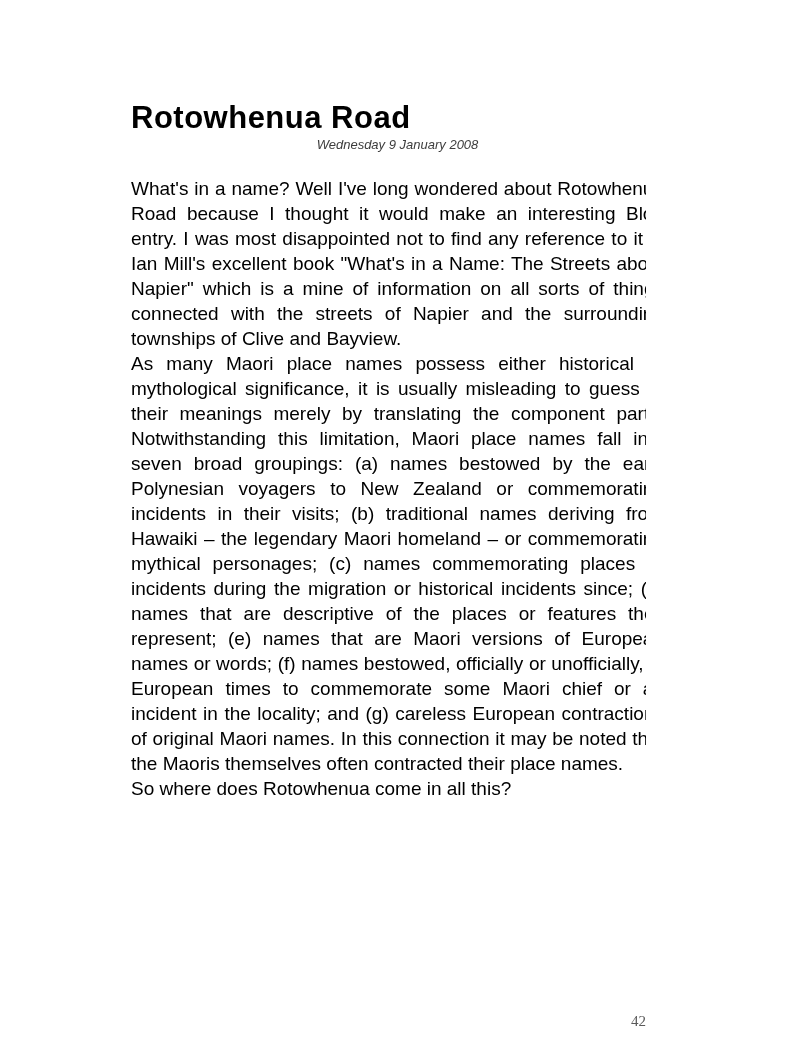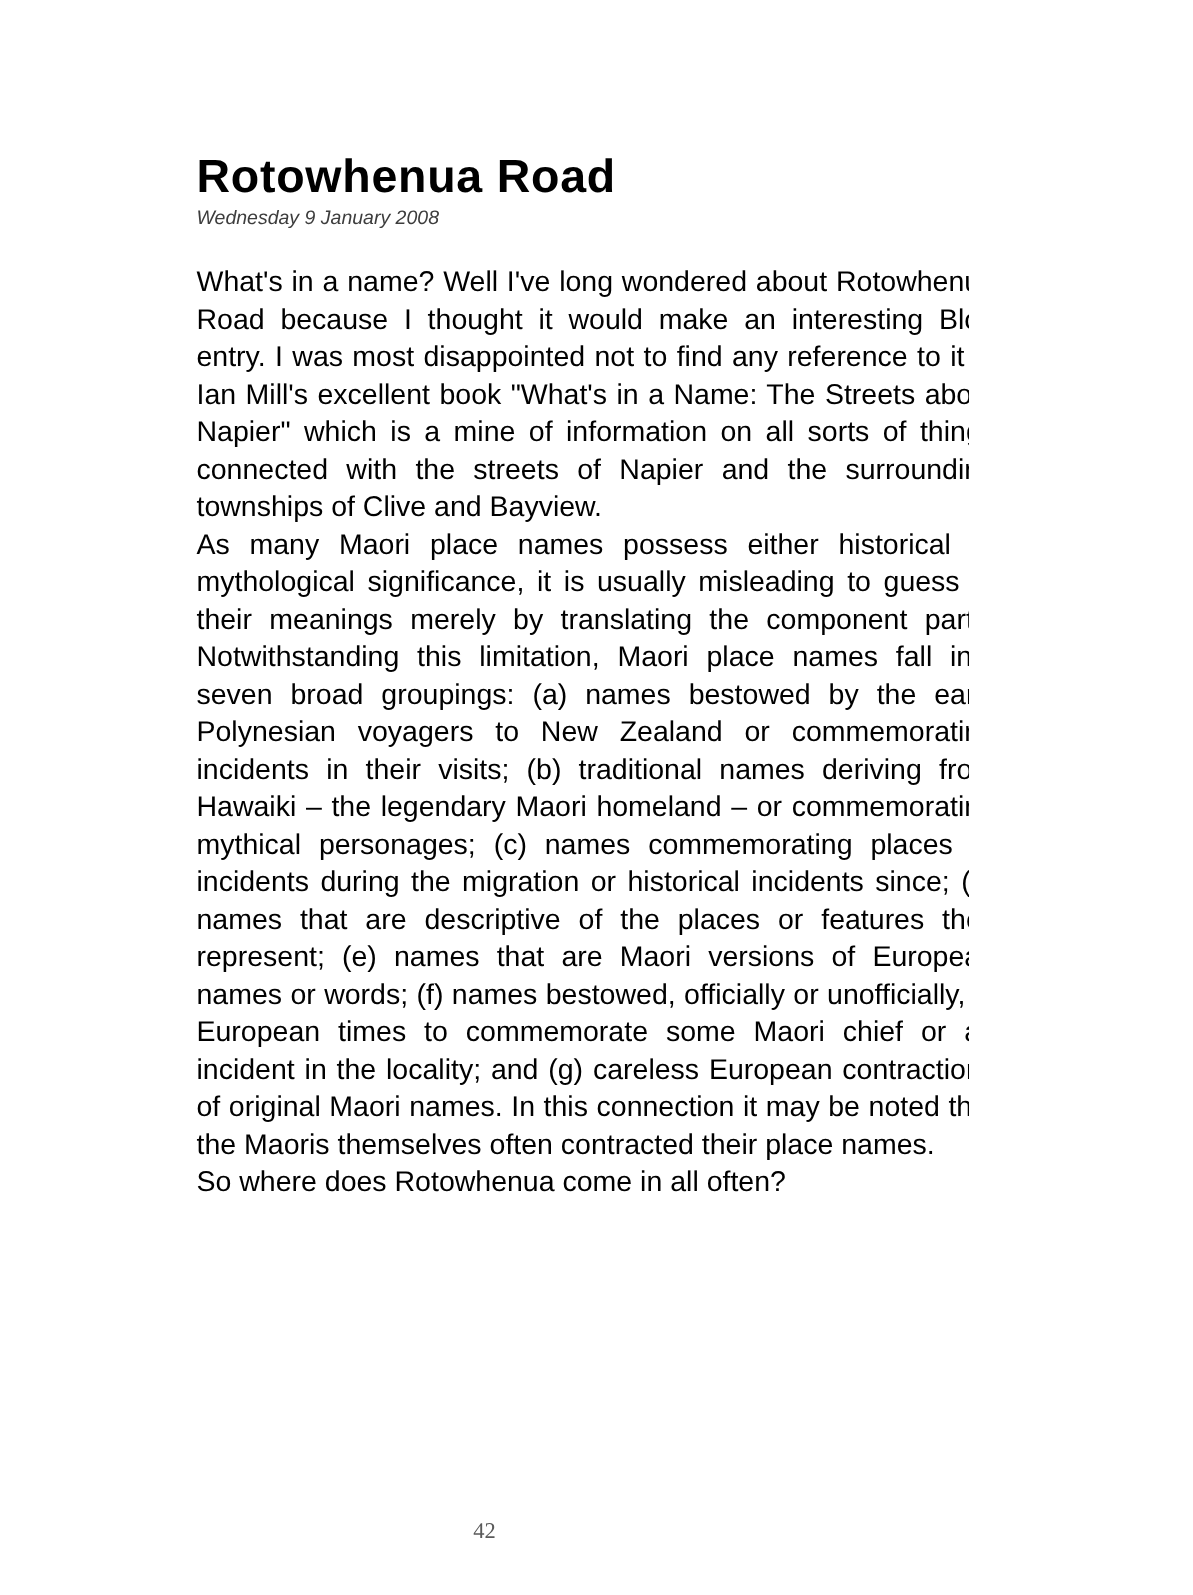--- a/index.html
+++ b/index.html
@@ -31,50 +31,51 @@
     color: #000000;
     letter-spacing: 0.5px;
   }
   .date {
     margin-top: 1px;
     font-family: "Liberation Sans", sans-serif;
     font-style: italic;
     font-size: 13px;
     line-height: 16px;
     color: #3d3d3d;
+    text-align: center;
   }
   .article-body {
     margin-top: 23px;
     font-size: 19px;
     line-height: 25px;
     text-align: justify;
     color: #000000;
   }
   .article-body p {
     margin: 0;
     padding: 0;
   }
   .page-footer {
     position: absolute;
     left: 0;
     right: 0;
     top: 1013px;
-    text-align: center;
+    text-align: right;
     font-family: "Liberation Serif", "DejaVu Serif", serif;
     font-size: 15px;
     color: #5a5a5a;
   }
 </style>
 </head>
 <body>
 
 <div class="page">
   <div class="content">
     <h1 class="title">Rotowhenua Road</h1>
     <div class="date">Wednesday 9 January 2008</div>
     <div class="article-body">
       <p>What's in a name? Well I've long wondered about Rotowhenua Road because I thought it would make an interesting Blog entry. I was most disappointed not to find any reference to it in Ian Mill's excellent book "What's in a Name: The Streets about Napier" which is a mine of information on all sorts of things connected with the streets of Napier and the surrounding townships of Clive and Bayview.</p>
       <p>As many Maori place names possess either historical or mythological significance, it is usually misleading to guess at their meanings merely by translating the component parts. Notwithstanding this limitation, Maori place names fall into seven broad groupings: (a) names bestowed by the early Polynesian voyagers to New Zealand or commemorating incidents in their visits; (b) traditional names deriving from Hawaiki – the legendary Maori homeland – or commemorating mythical personages; (c) names commemorating places or incidents during the migration or historical incidents since; (d) names that are descriptive of the places or features they represent; (e) names that are Maori versions of European names or words; (f) names bestowed, officially or unofficially, in European times to commemorate some Maori chief or an incident in the locality; and (g) careless European contractions of original Maori names. In this connection it may be noted that the Maoris themselves often contracted their place names.</p>
-      <p>So where does Rotowhenua come in all often?</p>
+      <p>So where does Rotowhenua come in all this?</p>
     </div>
   </div>
   <div class="page-footer">42</div>
 </div>
 
 </body></html>

